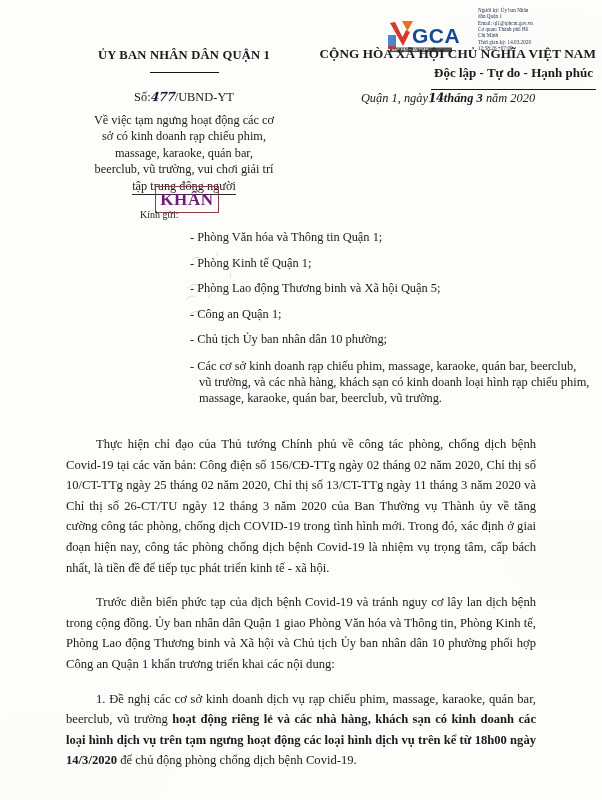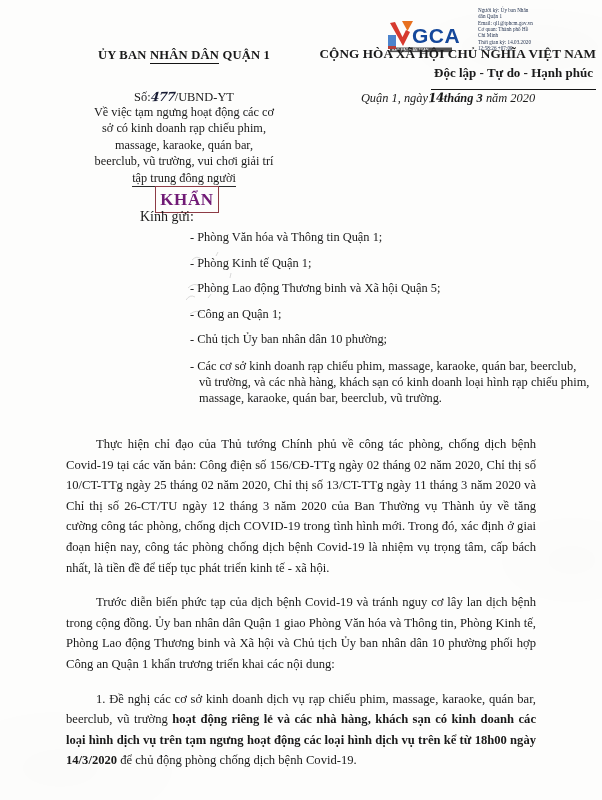--- a/index.html
+++ b/index.html
@@ -74,21 +74,21 @@
     left: 66px;
     top: 48px;
     width: 236px;
     text-align: center;
     font-size: 12.6px;
     font-weight: bold;
     letter-spacing: .2px;
   }
   .hdr-left .u-part {
     border-bottom: 1.3px solid #141414;
-    padding-bottom: 1px;
+    padding-bottom: 10px;
   }
 
   .hdr-right {
     position: absolute;
     left: 300px;
     top: 46px;
     width: 296px;
     text-align: right;
   }
   .hdr-right .l1 {
@@ -144,21 +144,21 @@
   }
   .docdate .m {
     font-weight: bold;
     font-style: italic;
   }
 
   
   .subject {
     position: absolute;
     left: 62px;
-    top: 104px;
+    top: 112px;
     width: 244px;
     text-align: center;
     font-size: 12.3px;
     line-height: 16.4px;
   }
   .subject .last {
     display: inline-block;
     border-bottom: 1.1px solid #2a2a2a;
   }
 
@@ -182,21 +182,21 @@
     letter-spacing: .6px;
     line-height: 1;
     transform: translateY(-0.5px);
   }
 
   
   .kinhgui {
     position: absolute;
     left: 140px;
     top: 209px;
-    font-size: 14px;
+    font-size: 10px;
   }
 
   
   .recipients {
     position: absolute;
     left: 190px;
     top: 230px;
     width: 400px;
     font-size: 12.4px;
   }

